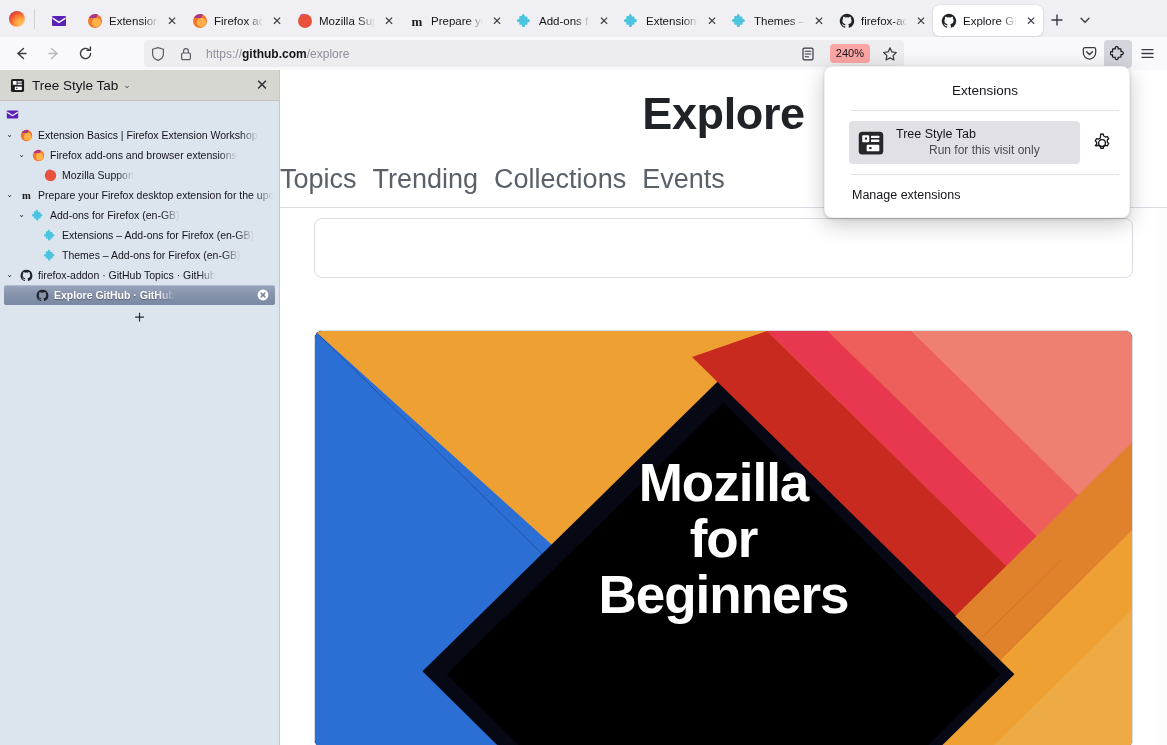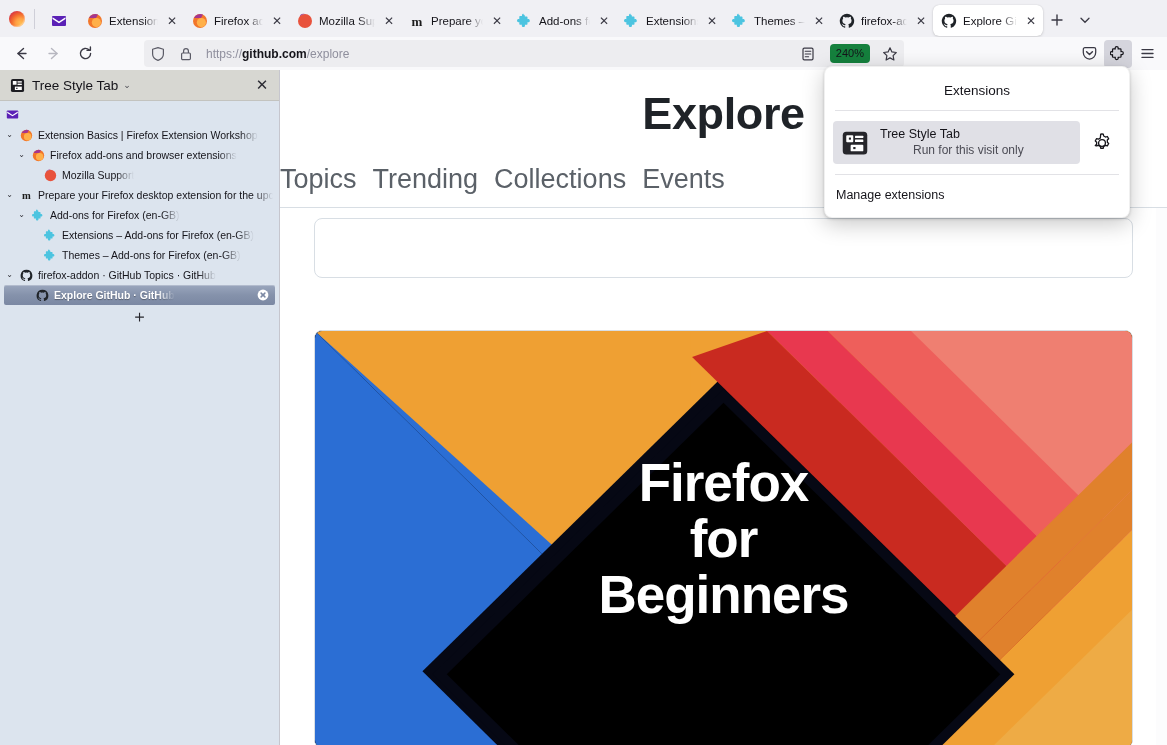--- a/index.html
+++ b/index.html
@@ -107,21 +107,21 @@
   }
   .urlbar .icon-sm { width: 16px; height: 16px; flex: 0 0 16px; color: #5b5b66; display:block;}
   .url-text {
     font-size: 12px; color: #8f8f9d;
     white-space: nowrap; overflow: hidden;
     flex: 1 1 auto;
   }
   .url-text b { color: #15141a; font-weight: 700; }
   .zoom-pill {
     font-size: 11px; color: #15141a;
-    background: #15803d;
+    background: #fca5a5;
     border-radius: 4px;
     padding: 2px 6px;
     margin-left: 2px;
     line-height: 1.3;
   }
   .tb-right { display: flex; align-items: center; gap: 1px; margin-left: auto; }
   .tb-btn {
     width: 28px; height: 28px;
     display: flex; align-items: center; justify-content: center;
     border-radius: 4px;
@@ -271,21 +271,21 @@
 
   
   .ext-panel {
     position: absolute;
     top: 66px; left: 824px;
     width: 306px;
     background: #ffffff;
     border-radius: 8px;
     box-shadow: 0 1px 3px rgba(0,0,0,.18), 0 6px 22px rgba(0,0,0,.22);
     z-index: 50;
-    padding: 4px 0 0 0;
+    padding: 4px 0 0 16px;
     border: 1px solid rgba(0,0,0,.06);
   }
   .ext-title {
     text-align: center;
     font-size: 13.5px;
     color: #15141a;
     padding: 12px 0 12px;
   }
   .ext-sep { height: 1px; background: #e2e2e6; margin: 0 10px; }
   .ext-row {
@@ -630,21 +630,21 @@
 
           <polygon points="806,418 806,200 588,418" fill="#efa033"></polygon>
           <polygon points="806,418 806,280 668,418" fill="#eeab45"></polygon>
           <polygon points="588,418 806,200 806,160 548,418" fill="#e0812c"></polygon>
           <polygon points="500,418 806,112 806,160 548,418" fill="#e0812c"></polygon>
 
           <polygon points="403,58 690,345 403,632 116,345" fill="#060814"></polygon>
           <polygon points="403,72 676,345 403,618 130,345" fill="#000000"></polygon>
         </svg>
         <div class="banner-text">
-          <div>Firefox</div>
+          <div>Mozilla</div>
           <div>for</div>
           <div>Beginners</div>
         </div>
       </div>
 
     </div>
 
     <div class="pg-scrollbar">
       <div class="pg-thumb"></div>
     </div>

